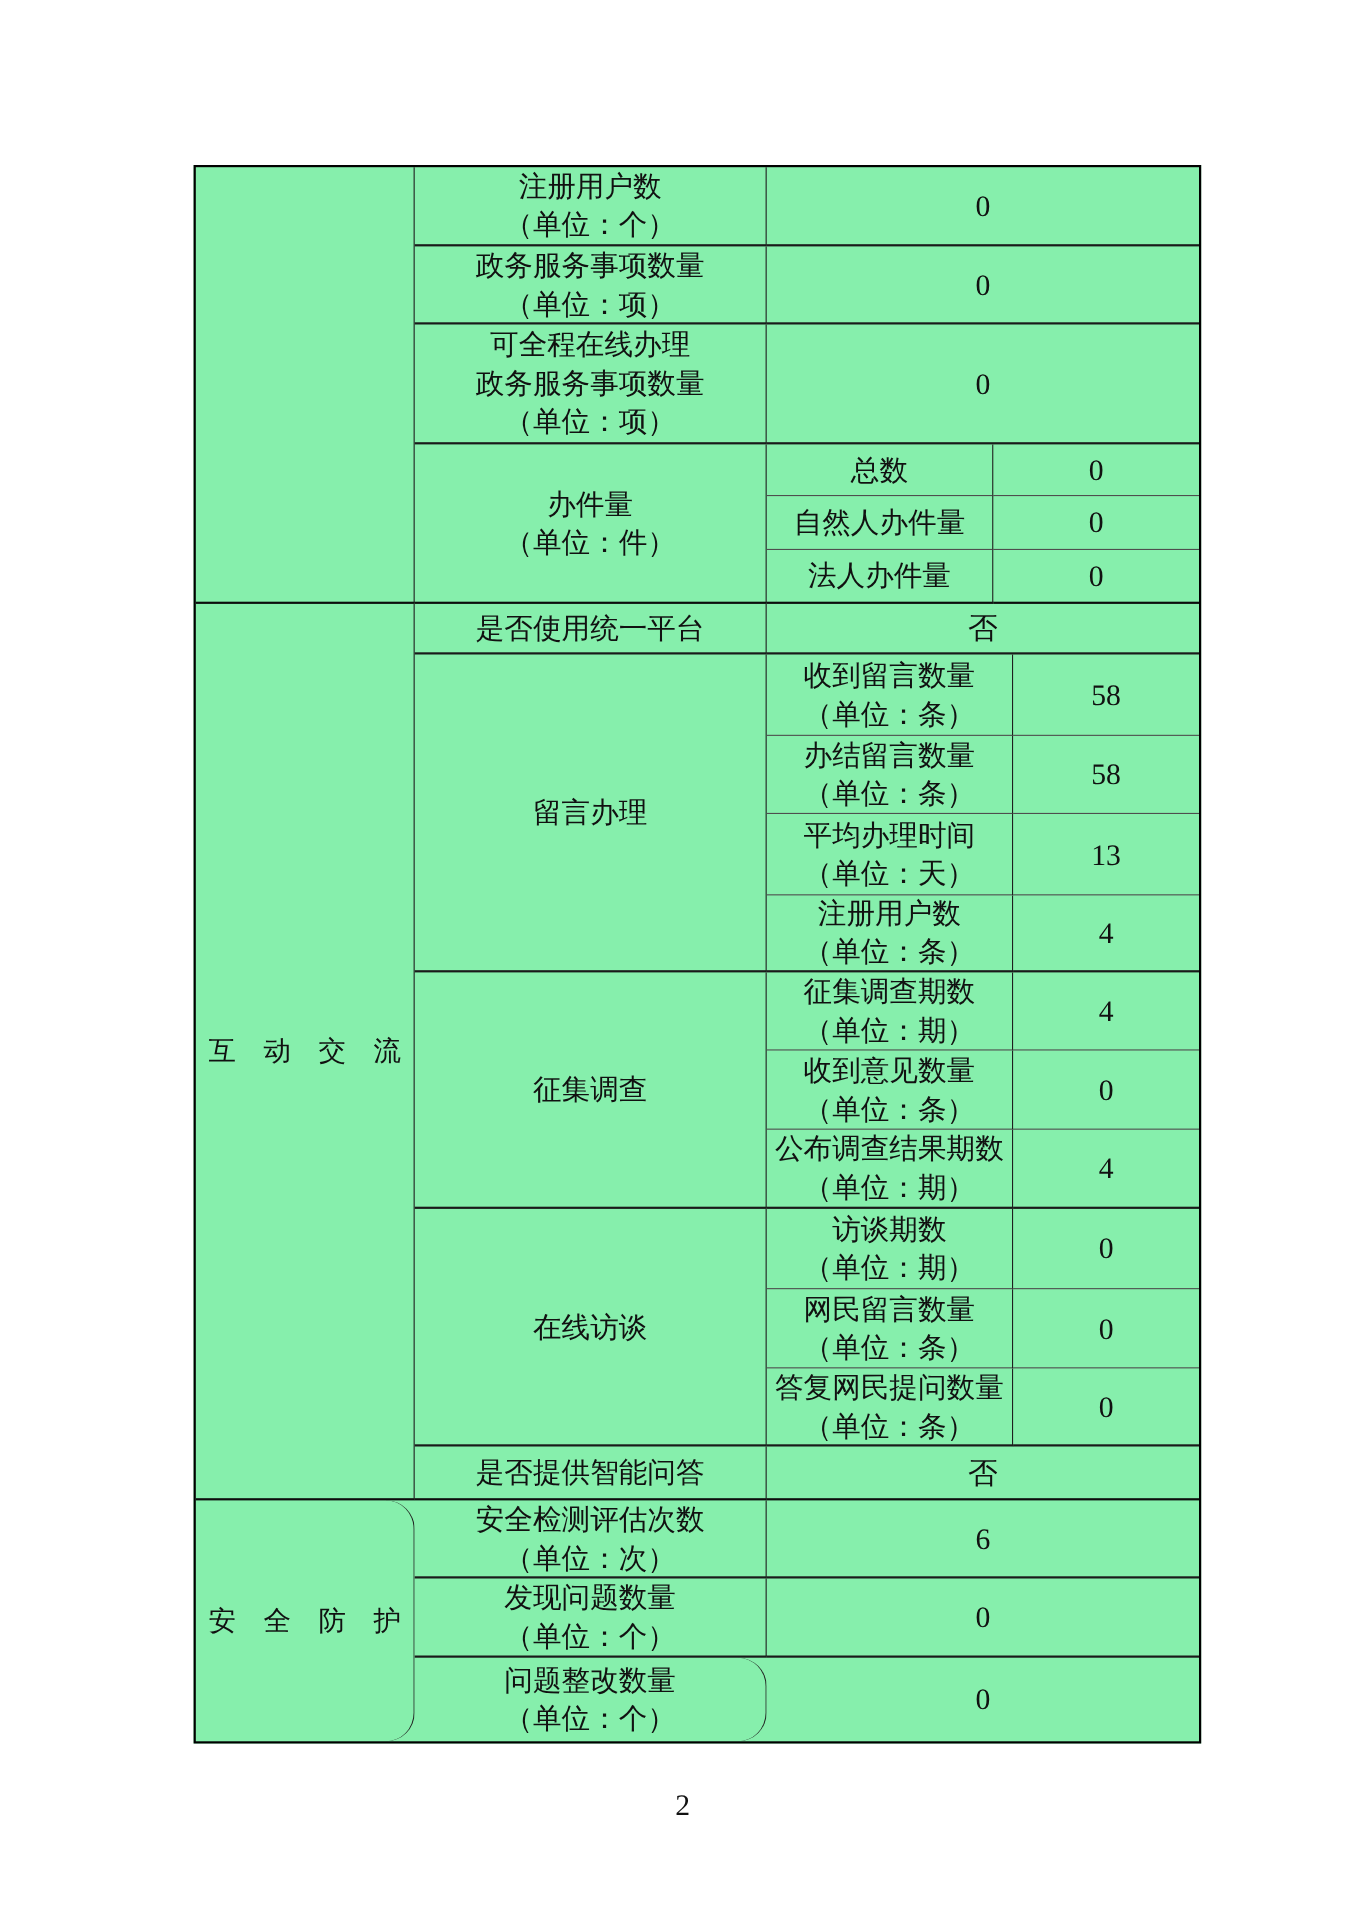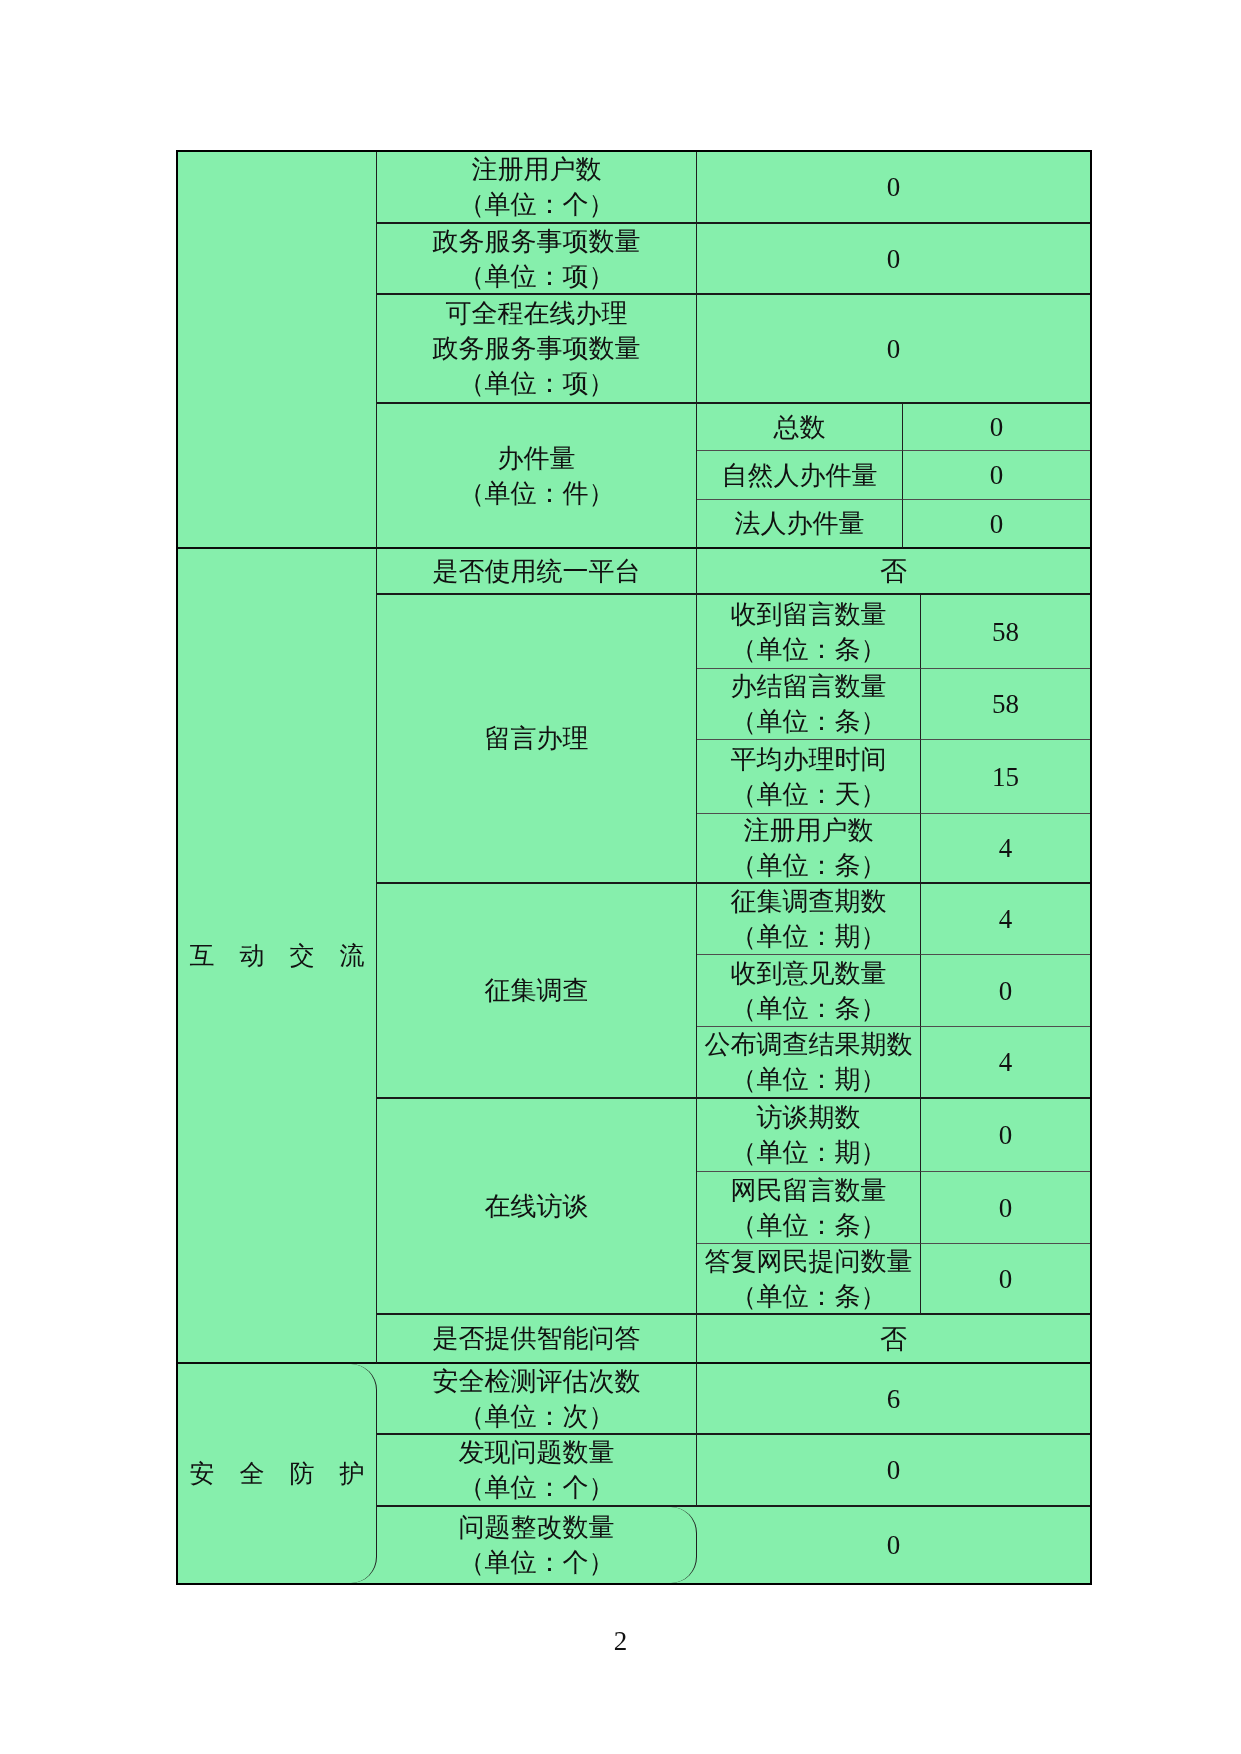--- a/index.html
+++ b/index.html
@@ -119,21 +119,21 @@
       <div>（单位：条）</div>
     </div>
     <div class="cell val no-br" style="grid-area:9/5/10/6">
       <div>58</div>
     </div>
     <div class="cell lbl" style="grid-area:10/3/11/5">
       <div>平均办理时间</div>
       <div>（单位：天）</div>
     </div>
     <div class="cell val no-br" style="grid-area:10/5/11/6">
-      <div>15</div>
+      <div>13</div>
     </div>
     <div class="cell lbl bb-thick" style="grid-area:11/3/12/5">
       <div>注册用户数</div>
       <div>（单位：条）</div>
     </div>
     <div class="cell val bb-thick no-br" style="grid-area:11/5/12/6">
       <div>4</div>
     </div>
 
     <div class="cell lbl bb-thick" style="grid-area:12/2/15/3">

